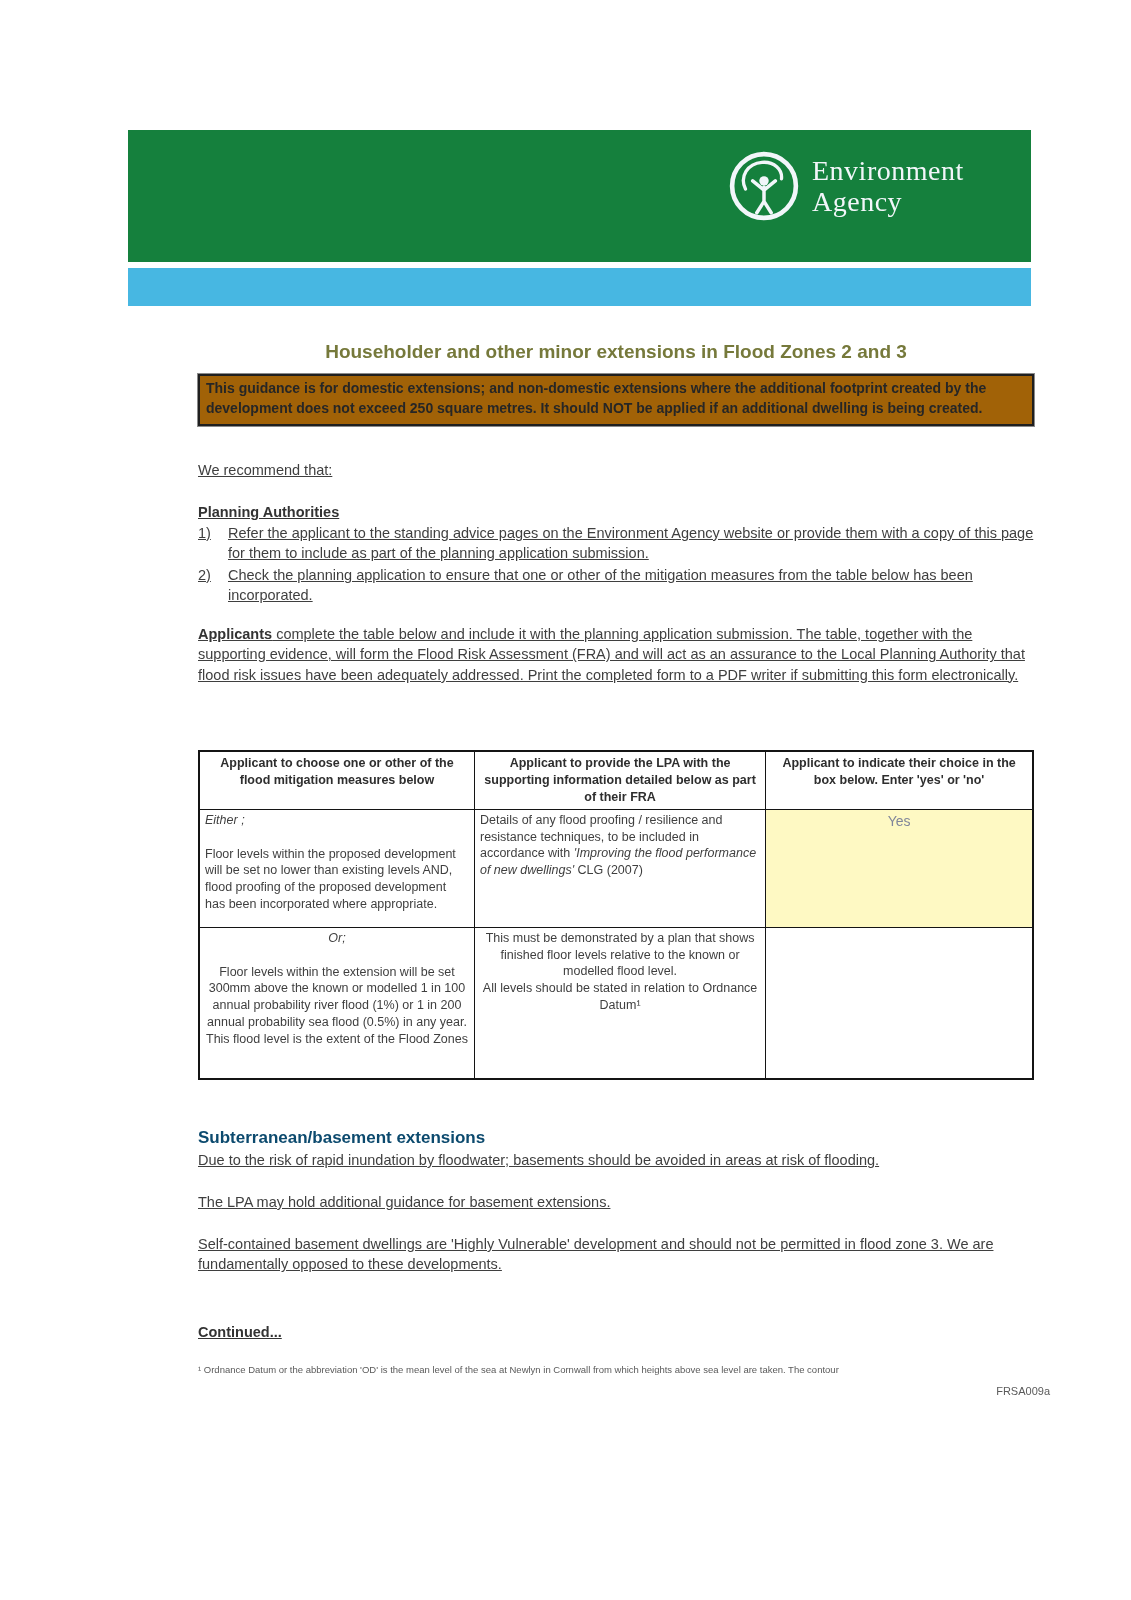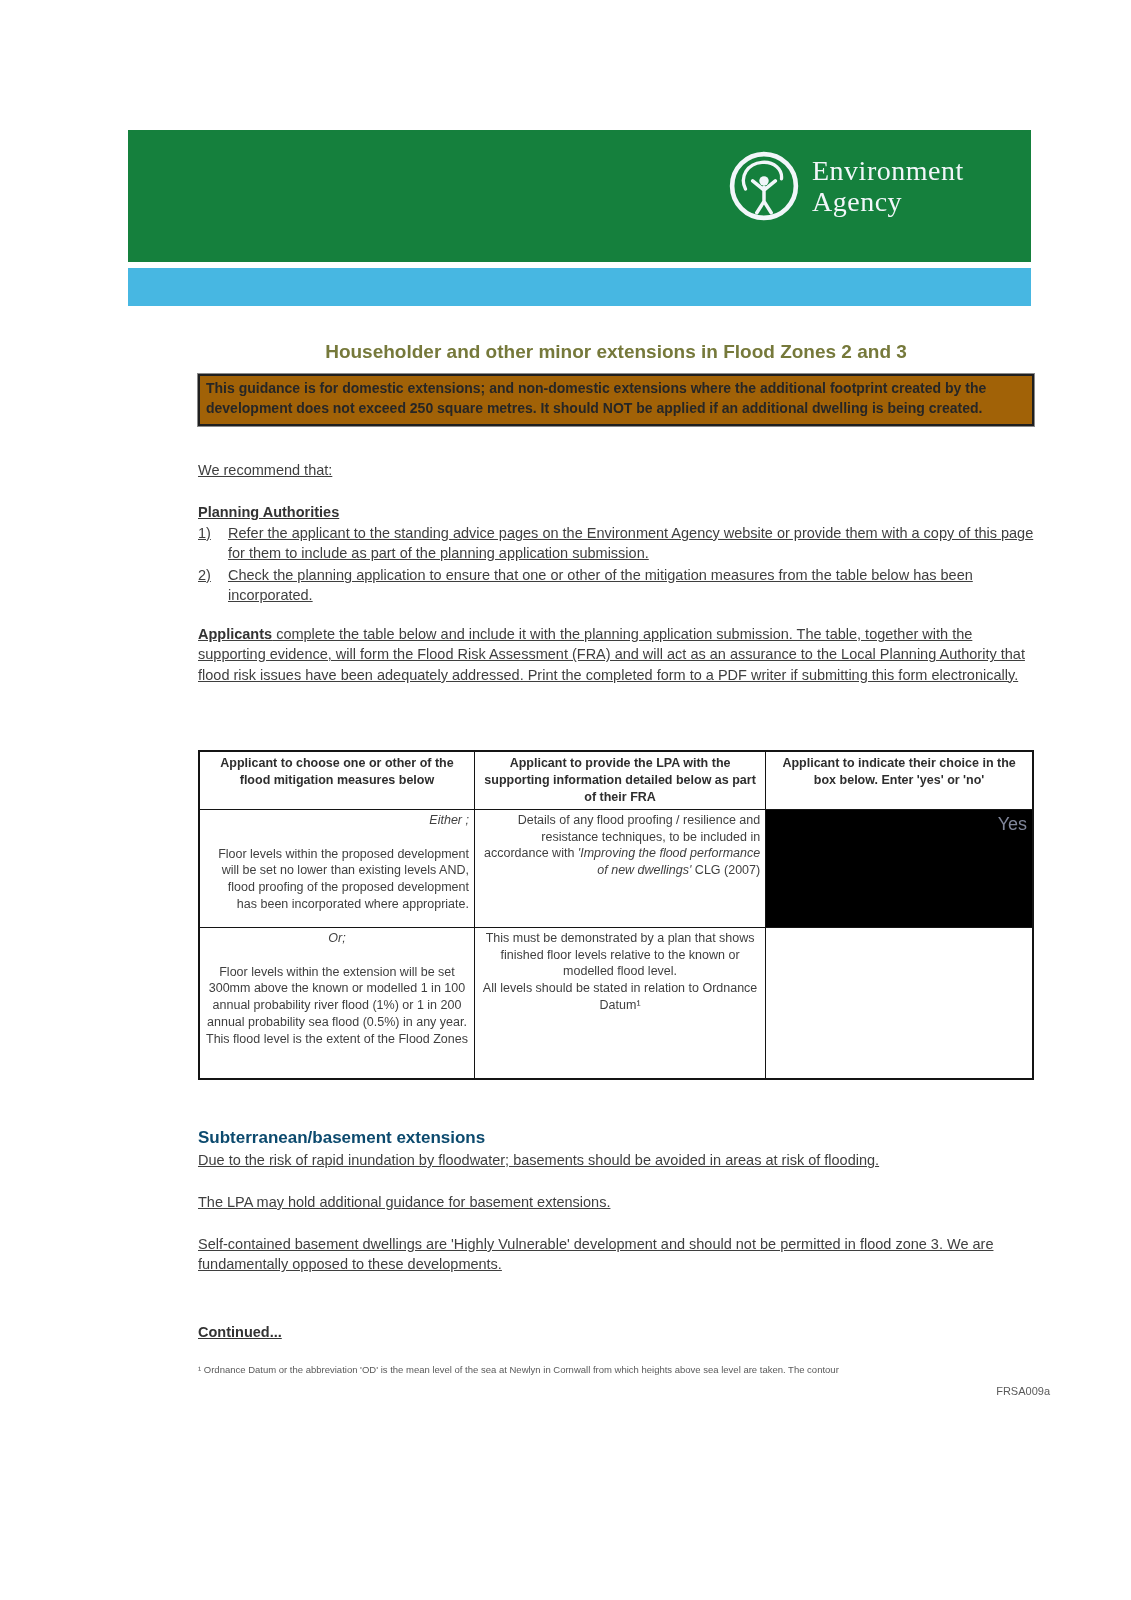--- a/index.html
+++ b/index.html
@@ -72,27 +72,27 @@
     padding: 2px 5px 3px 5px;
     line-height: 1.35;
   }
   table.measures th {
     font-size: 12.5px; font-weight: bold; color: #2e2e2e;
     text-align: center; height: 56px; padding-top: 3px;
   }
   .col1 { width: 280px; }
   .col2 { width: 296px; }
   .col3 { width: 272px; }
-  tr.row1 td { height: 118px; text-align: right; }
+  tr.row1 td { height: 118px; }
   tr.row2 td { height: 152px; text-align: center; }
   .cell-intro { font-style: italic; }
   .cell-body { margin-top: 17px; }
   td.choice-filled {
-    background: #000000; text-align: center;
-    font-size: 18px; color: #80869a; padding-top: 4px;
+    background: #fef9c3; text-align: center;
+    font-size: 14px; color: #80869a; padding-top: 4px;
   }
   td.choice-empty { background: #ffffff; }
   .italic { font-style: italic; }
 
   
   .basement-heading {
     top: 1128px; font-size: 17px; font-weight: bold; color: #0c4a6e;
   }
   .basement-p1 { top: 1150px; }
   .basement-p2 { top: 1192px; }

